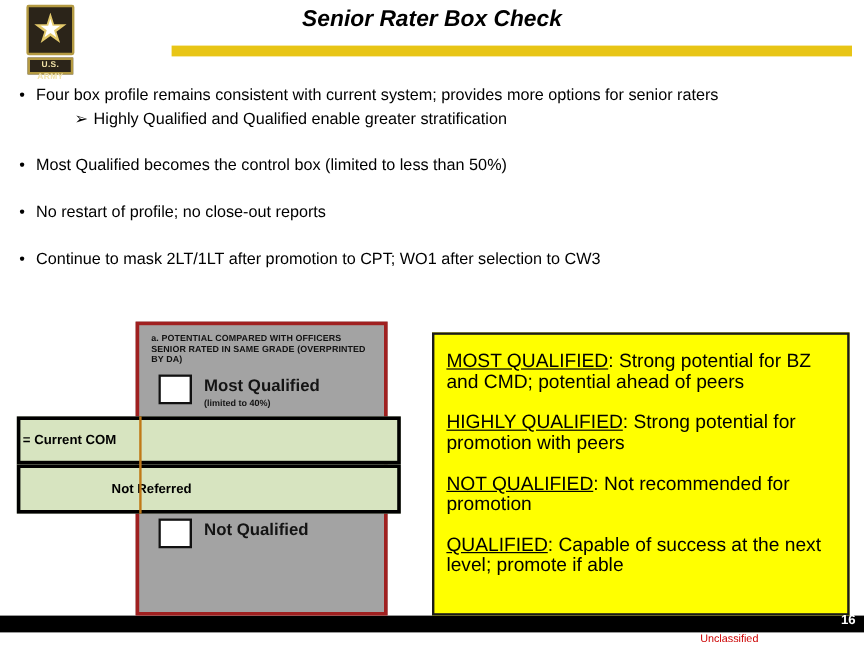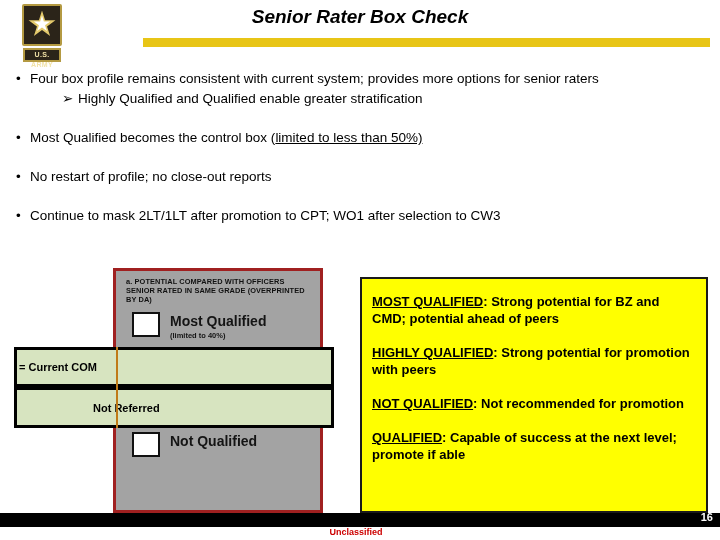--- a/index.html
+++ b/index.html
@@ -123,21 +123,21 @@
     padding-left: 62px;
     position: relative;
     margin-top: 1px;
   }
   .bullet-l2 > .arrow {
     position: absolute;
     left: 46px;
     top: 0;
   }
   .gap-md { height: 21px; }
-  .u { text-decoration: underline; }
+  .u { }
 
   
   .green-row {
     position: absolute;
     background: #d7e4c0;
     border: 3px solid #000000;
     box-sizing: border-box;
     font-size: 11px;
     font-weight: bold;
     color: #000000;
@@ -242,23 +242,23 @@
     top: 277px;
     width: 348px;
     height: 236px;
     background: #ffff00;
     border: 2px solid #1a1a1a;
     box-sizing: border-box;
     padding: 14px 10px 0 10px;
     z-index: 2;
   }
   .def {
-    font-size: 13px;
+    font-size: 16px;
     line-height: 17px;
-    font-weight: bold;
+    font-weight: normal;
     color: #000000;
     margin-bottom: 17px;
   }
   .def .term { text-decoration: underline; }
 
   
   .footer-bar {
     position: absolute;
     left: 0;
     top: 513px;
@@ -272,24 +272,24 @@
     top: 511px;
     font-size: 11px;
     font-weight: bold;
     color: #ffffff;
     z-index: 4;
   }
   .classification {
     position: absolute;
     left: 0;
     top: 527px;
-    width: 712px;
-    text-align: center;
+    width: 632px;
+    text-align: right;
     font-size: 9px;
-    font-weight: bold;
+    font-weight: normal;
     color: #cc0000;
   }
 </style>
 </head>
 <body>
 
 <div class="slide">
 
   <div class="army-logo">
     <div class="logo-shield">

